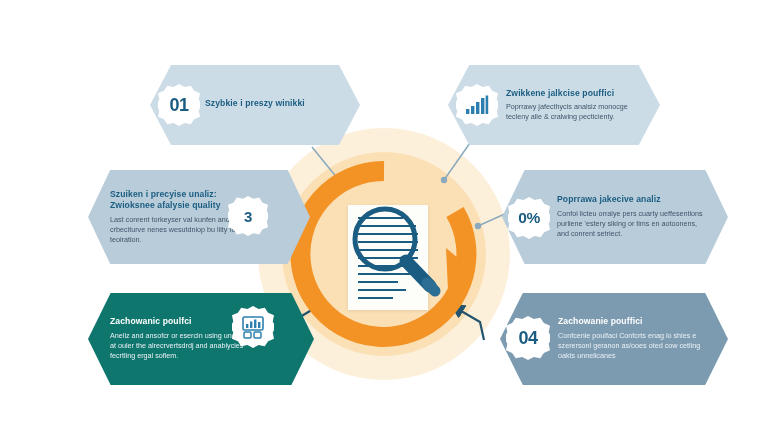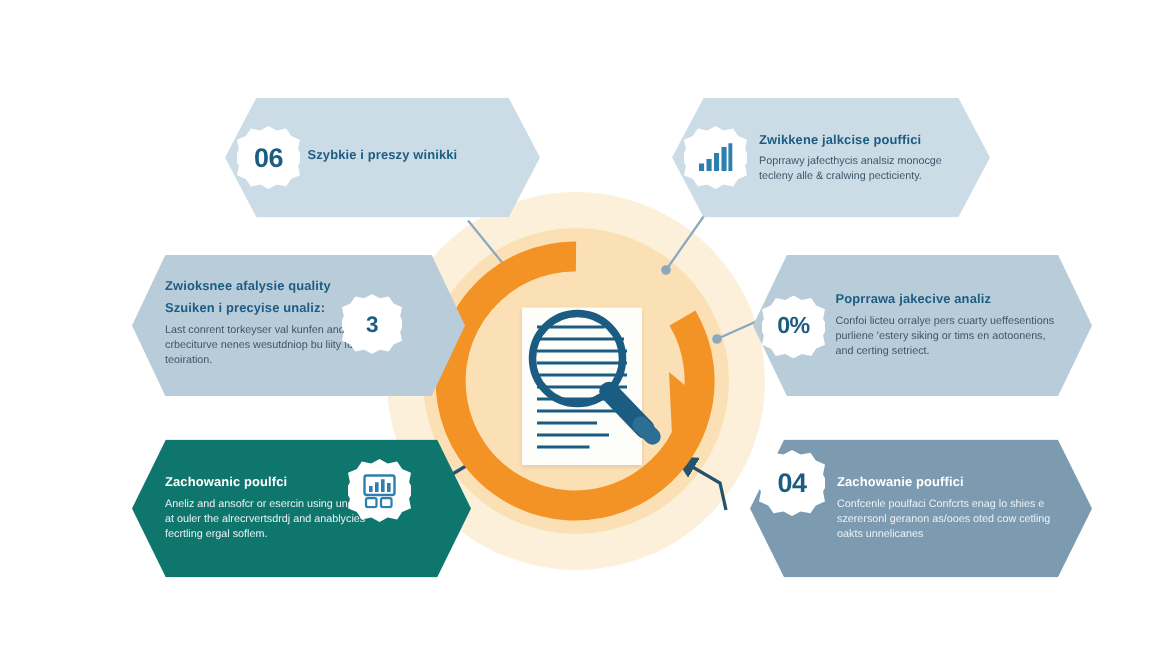--- a/index.html
+++ b/index.html
@@ -125,54 +125,54 @@
     <line x1="406" y1="261" x2="430" y2="286" stroke="#1b5d82" stroke-width="13" stroke-linecap="round"></line>
     <line x1="427" y1="283" x2="435" y2="291" stroke="#2c6e94" stroke-width="11" stroke-linecap="round"></line>
   </svg>
 
   <div class="hex" style="left:150px;top:65px;width:210px;height:80px;background:#ccdce6;">
     <div class="hex-body" style="margin-left:55px;width:140px;">
       <div class="hex-title">Szybkie i preszy winikki</div>
     </div>
   </div>
   <div class="badge" style="left:158px;top:84px;width:42px;height:42px;">
-    <span class="badge-num">06</span>
+    <span class="badge-num">01</span>
   </div>
 
   <div class="hex" style="left:448px;top:65px;width:212px;height:80px;background:#ccdce6;">
     <div class="hex-body" style="margin-left:58px;width:140px;">
       <div class="hex-title">Zwikkene jalkcise pouffici</div>
       <div class="hex-desc">Poprrawy jafecthycis analsiz monocge tecleny alle &amp; cralwing pecticienty.</div>
     </div>
   </div>
   <div class="badge" style="left:456px;top:84px;width:42px;height:42px;">
     <svg width="24" height="20" viewBox="0 0 24 20">
       <rect x="1" y="14" width="3.4" height="5" fill="#2c7fae"></rect>
       <rect x="6" y="11" width="3.4" height="8" fill="#2c7fae"></rect>
       <rect x="11" y="7" width="3.4" height="12" fill="#2c7fae"></rect>
       <rect x="16" y="3" width="3.4" height="16" fill="#2c7fae"></rect>
       <rect x="20.6" y="0.5" width="2.6" height="18.5" fill="#2c7fae"></rect>
     </svg>
   </div>
 
   <div class="hex" style="left:88px;top:170px;width:222px;height:94px;background:#b9ccd9;">
     <div class="hex-body" style="margin-left:22px;width:150px;">
+      <div class="hex-title two-line">Szuiken i precyise unaliz:</div>
       <div class="hex-title two-line" style="margin-top:-4px;margin-bottom:4px;">Zwioksnee afalysie quality</div>
-      <div class="hex-title two-line">Szuiken i precyise unaliz:</div>
       <div class="hex-desc">Last conrent torkeyser val kunfen and crbeciturve nenes wesutdniop bu liity for one teoiration.</div>
     </div>
   </div>
   <div class="badge" style="left:228px;top:196px;width:40px;height:40px;">
     <span class="badge-num small">3</span>
   </div>
 
   <div class="hex" style="left:502px;top:170px;width:226px;height:94px;background:#b9ccd9;">
     <div class="hex-body" style="margin-left:55px;width:152px;">
       <div class="hex-title">Poprrawa jakecive analiz</div>
-      <div class="hex-desc">Confoi licteu orralye pers cuarty ueffesentions purliene 'estery siking or tims en aotoonens, and certing setriect.</div>
+      <div class="hex-desc">Confoi licteu orralye pers cuarty ueffesentions purliene 'estery siking or tims en aotoonens, and conrent setriect.</div>
     </div>
   </div>
   <div class="badge" style="left:508px;top:197px;width:42px;height:42px;">
     <span class="badge-num pct">0%</span>
   </div>
 
   <div class="hex dark" style="left:88px;top:293px;width:226px;height:92px;background:#0f766e;">
     <div class="hex-body" style="margin-left:22px;width:148px;">
       <div class="hex-title">Zachowanic poulfci</div>
       <div class="hex-desc">Aneliz and ansofcr or esercin using unduoar at ouler the alrecrvertsdrdj and anablycies fecrtling ergal soflem.</div>
@@ -189,17 +189,17 @@
       <rect x="13" y="17" width="7" height="6" rx="1.2" fill="none" stroke="#2c7fae" stroke-width="1.5"></rect>
     </svg>
   </div>
 
   <div class="hex dark" style="left:500px;top:293px;width:228px;height:92px;background:#7d9bb0;align-items:center;">
     <div class="hex-body" style="margin-left:58px;width:152px;">
       <div class="hex-title">Zachowanie pouffici</div>
       <div class="hex-desc">Confcenle poulfaci Confcrts enag lo shies e szerersonl geranon as/ooes oted cow cetling oakts unnelicanes</div>
     </div>
   </div>
-  <div class="badge" style="left:506px;top:300px;width:44px;height:44px;text-align:center;">
+  <div class="badge" style="left:506px;top:316px;width:44px;height:44px;text-align:center;">
     <span class="badge-num">04</span>
   </div>
 
 </div>
 
 </body></html>

